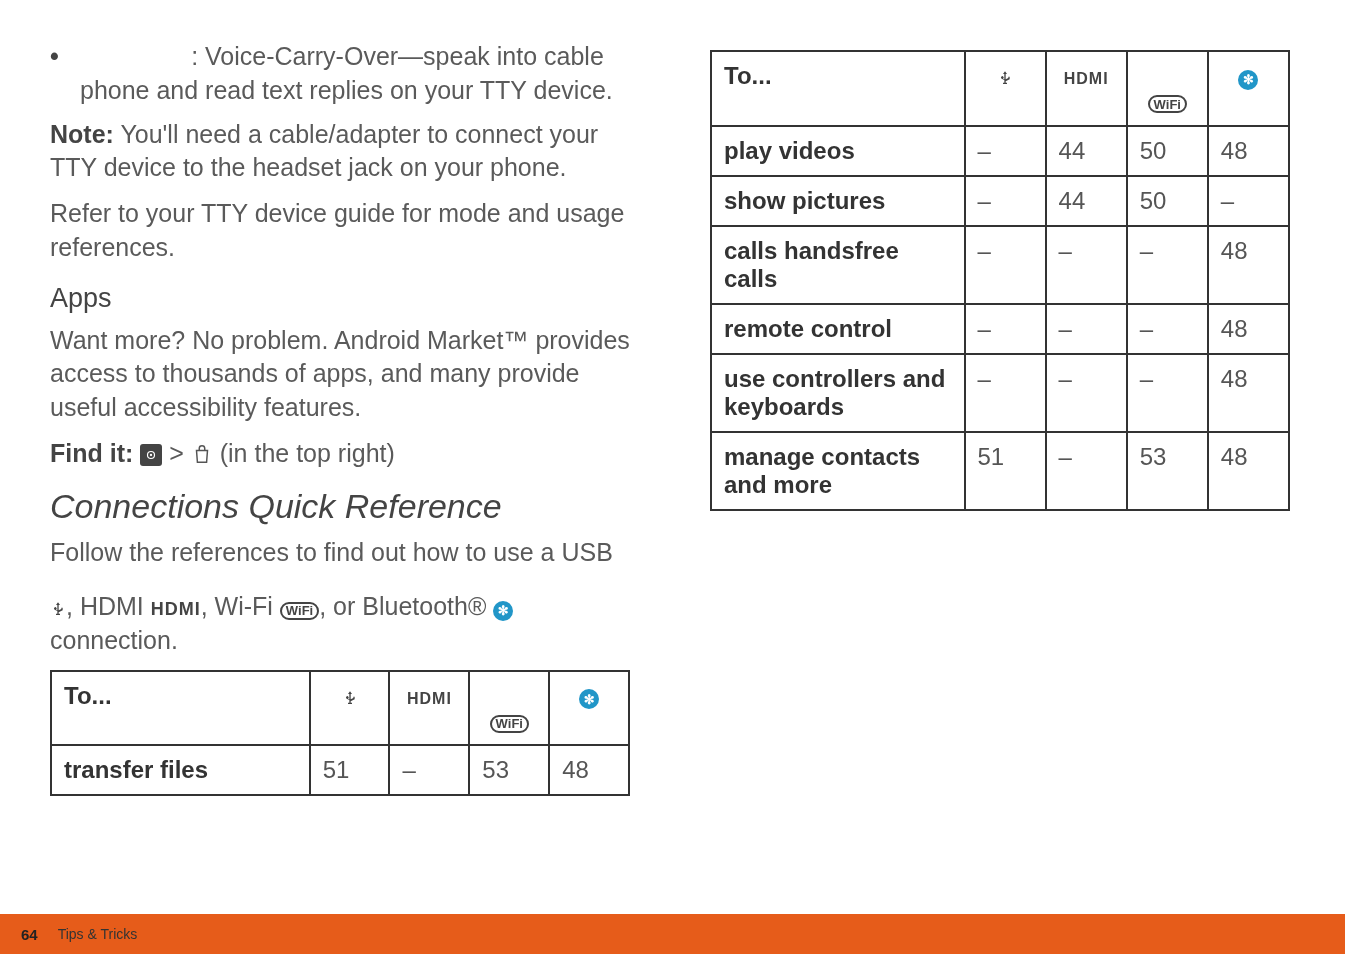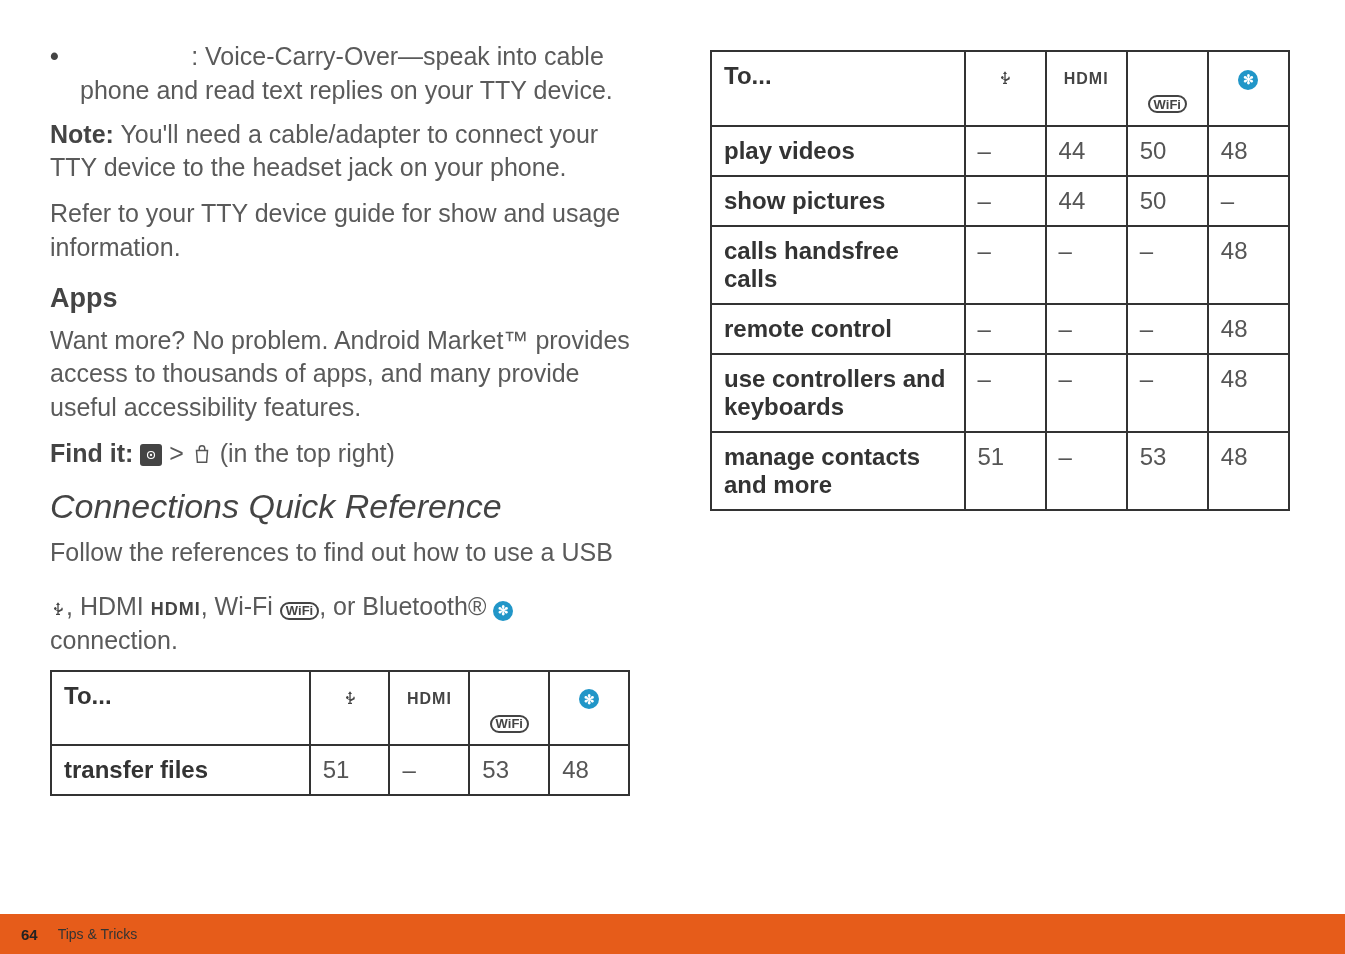--- a/index.html
+++ b/index.html
@@ -18,21 +18,21 @@
   }
   .col {
     flex: 1;
     max-width: 580px;
   }
   .bullet-row { display: flex; font-size: 25px; line-height: 1.35; margin-bottom: 10px; color:#5a5a5a;}
   .bullet-dot { width: 30px; flex-shrink:0; font-weight:bold; color:#444;}
   .bullet-text { flex:1; }
   p.body { font-size: 25px; line-height: 1.35; margin-bottom: 12px; color:#5a5a5a;}
   .bold { font-weight: bold; color:#444; }
-  h3.sub { font-size: 27px; font-weight: 700; color:#444; margin: 18px 0 10px 0; }
+  h3.sub { font-size: 27px; font-weight: 400; color:#444; margin: 18px 0 10px 0; }
   h2.title { font-size: 34px; font-weight: 500; color:#444; margin: 16px 0 10px 0; font-style: italic; }
   .icon-inline {
     display:inline-flex; vertical-align:middle; align-items:center; justify-content:center;
   }
   .home-icon {
     width:22px;height:22px;background:#444;border-radius:3px;
   }
   .home-icon svg{width:14px;height:14px;}
   .shop-icon svg{width:22px;height:22px;}
   .usb-icon-sm svg{width:16px; height:20px;}
@@ -85,21 +85,21 @@
       <div class="bullet-dot">•</div>
       <div class="bullet-text">
         &nbsp;&nbsp;&nbsp;&nbsp;&nbsp;&nbsp;&nbsp;&nbsp;&nbsp;&nbsp;&nbsp;&nbsp;&nbsp;&nbsp;&nbsp;&nbsp;<span>: Voice-Carry-Over—speak into cable phone and read text replies on your TTY device.</span>
       </div>
     </div>
 
     <p class="body">
       <span class="bold">Note:</span><span> You'll need a cable/adapter to connect your TTY device to the headset jack on your phone.</span>
     </p>
 
-    <p class="body">Refer to your TTY device guide for show and usage information.</p>
+    <p class="body">Refer to your TTY device guide for mode and usage references.</p>
 
     <h3 class="sub">Apps</h3>
     <p class="body">Want more? No problem. Android Market™ provides access to thousands of apps, and many provide useful accessibility features.</p>
 
     <p class="body">
       <span class="bold">Find it:</span>
       <span class="icon-inline home-icon">
         <svg viewBox="0 0 24 24">
             <circle cx="12" cy="12" r="6" fill="none" stroke="#fff" stroke-width="2"></circle>
             <circle cx="12" cy="12" r="2" fill="#fff"></circle>

